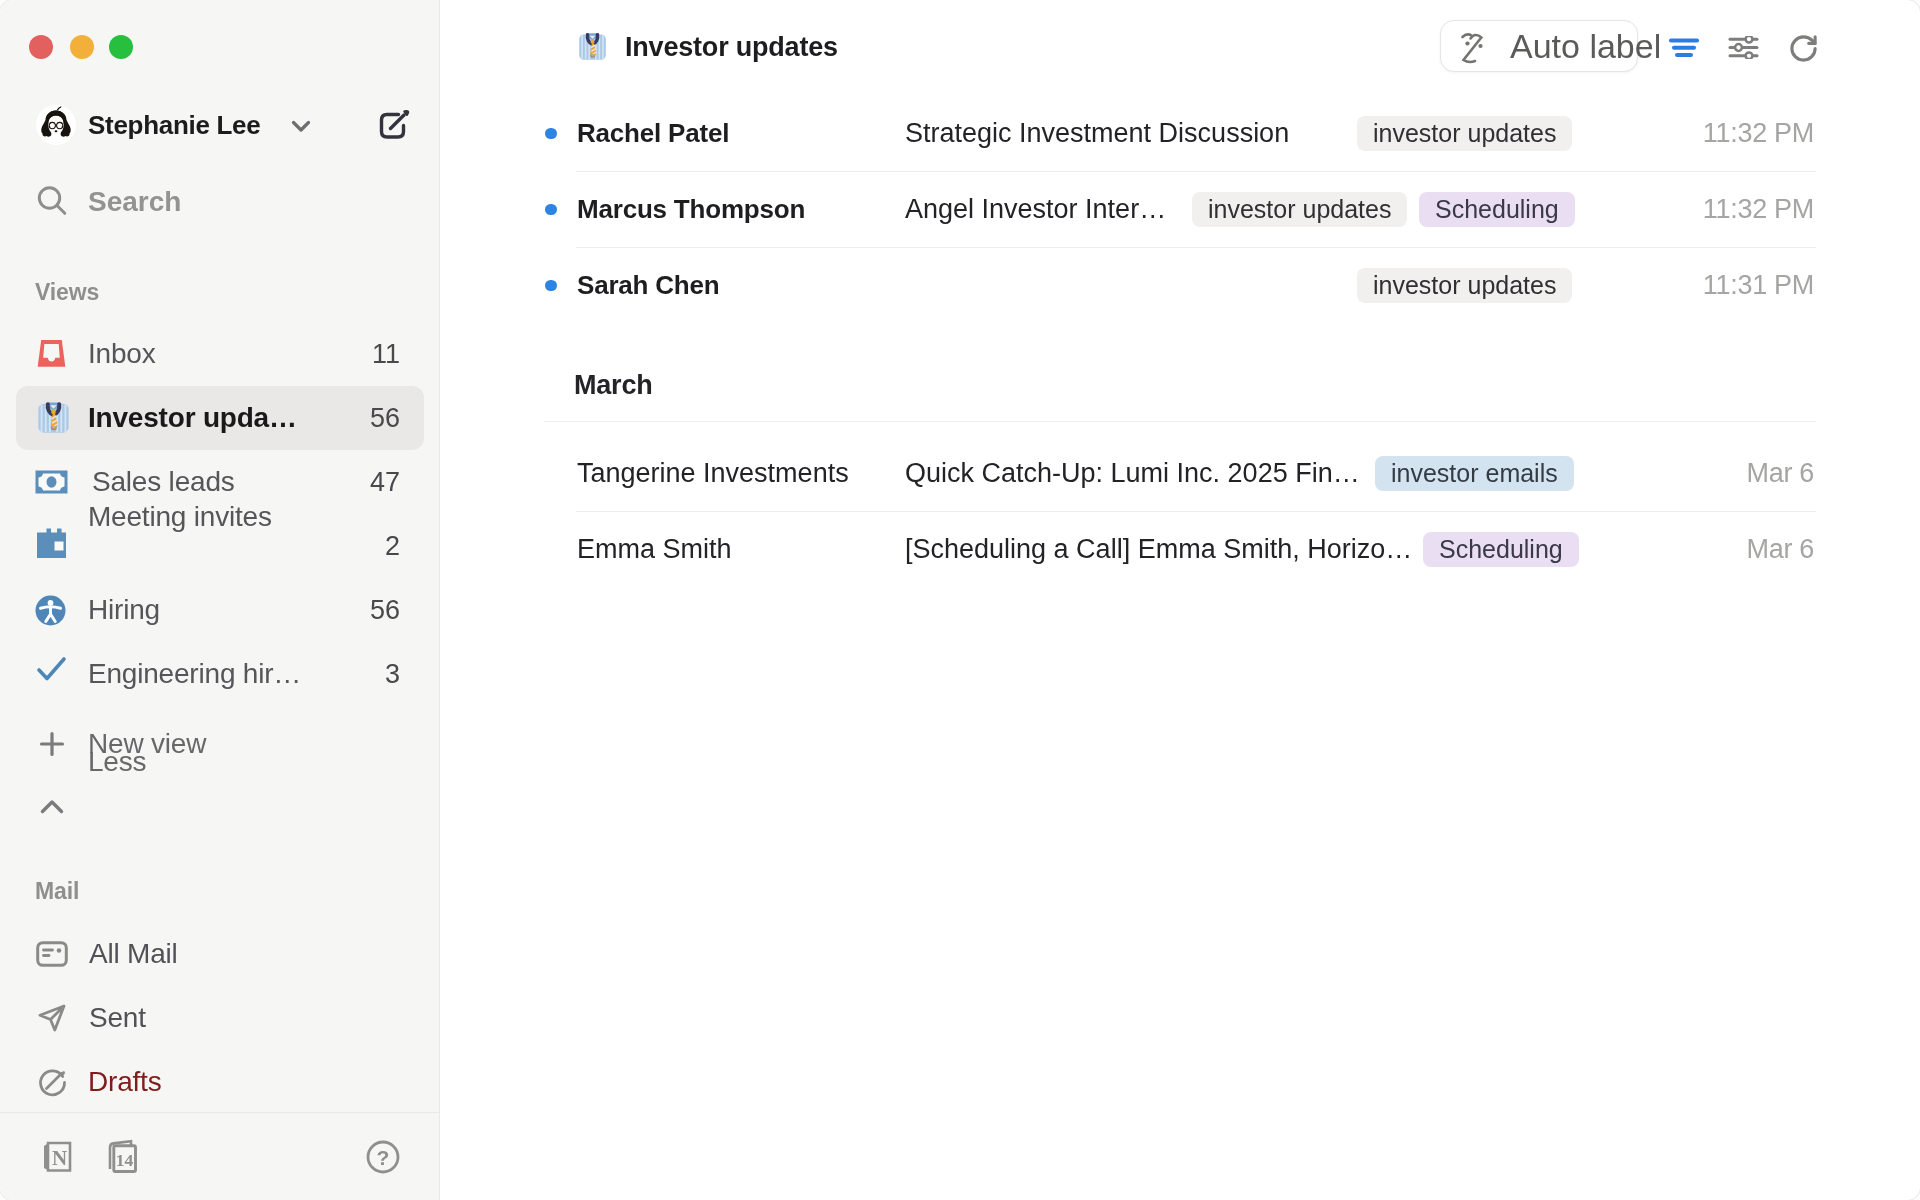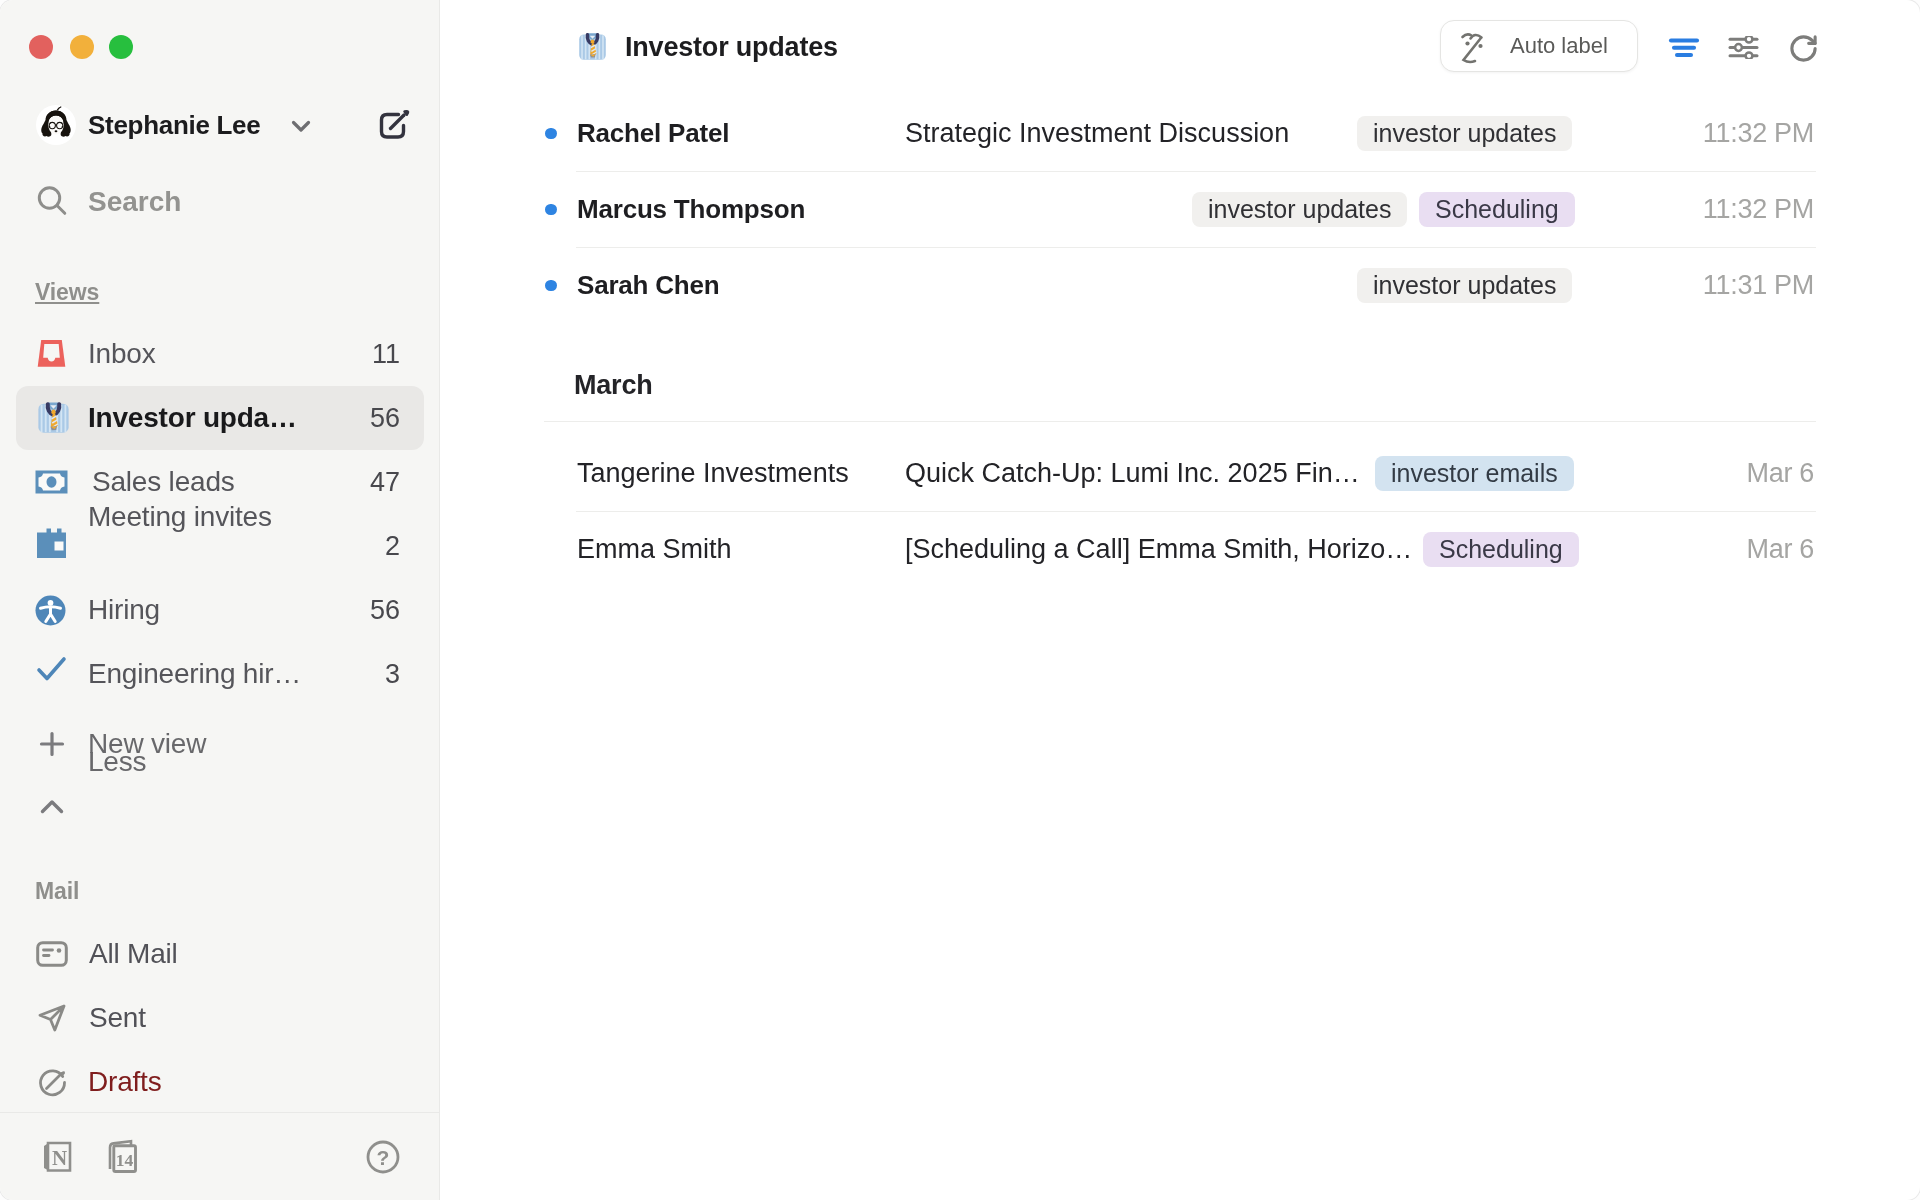--- a/index.html
+++ b/index.html
@@ -56,21 +56,21 @@
     <path d="M13.5 19.5 L27 6" stroke="#33333e" stroke-width="3.4" stroke-linecap="round"></path>
     <path d="M27.5 2.5 Q30.5 2 31 2.7 Q31.5 3.3 29.8 5.8 Z" fill="#33333e" stroke="#33333e" stroke-width="2.4" stroke-linejoin="round"></path>
   </svg>
 
   <svg class="abs" style="left:37px; top:186px;" width="32" height="32" viewBox="0 0 32 32">
     <circle cx="12.5" cy="12" r="10.2" fill="none" stroke="#8e8e8b" stroke-width="3"></circle>
     <path d="M20 19.5 L27.8 27.3" stroke="#8e8e8b" stroke-width="3" stroke-linecap="round"></path>
   </svg>
   <div class="abs" style="left:88px; top:185px; line-height:34px; font-size:28px; color:#939390;font-weight:bold;">Search</div>
 
-  <div class="abs lbl" style="left:35px; top:278px; line-height:28px;text-decoration:underline;">Views</div>
+  <div class="abs lbl" style="left:35px; top:278px; line-height:28px;">Views</div>
 
   <div class="abs" style="left:16px; top:386px; width:408px; height:64px; border-radius:12px; background:#e9e8e6;"></div>
 
   <svg class="abs" style="left:36px; top:338px;" width="31" height="31" viewBox="0 0 31 31">
     <path d="M5.2 2 L25.8 2 L29.3 28.8 L1.7 28.8 Z" fill="#ec625c"></path>
     <path d="M8.3 6 L22.7 6 L23.8 19.7 L19.3 19.7 Q18.7 23.4 15.5 23.4 Q12.3 23.4 11.7 19.7 L7.2 19.7 Z" fill="#f6f6f4"></path>
   </svg>
   <div class="abs item" style="left:88px; top:336px; line-height:36px;">Inbox</div>
   <div class="abs cnt" style="right:1520px; top:337px; line-height:34px;">11</div>
 
@@ -203,21 +203,21 @@
   <div class="abs" style="left:1440px; top:20px; width:198px; height:52px; border:1.5px solid #e5e5e3; border-radius:14px; background:#fff; box-shadow:0 1px 3px rgba(0,0,0,.05);"></div>
   <svg class="abs" style="left:1458px; top:29px;" width="36" height="36" viewBox="0 0 36 36">
     <g fill="none" stroke="#73736f" stroke-width="2.6" stroke-linecap="round">
       <path d="M4.5 8 Q9 3.5 13.5 6.5"></path>
       <path d="M12.5 9.5 Q17 3 23.5 8.5"></path>
       <path d="M22.5 9.5 L5.5 31 Q11 34.5 17 32"></path>
     </g>
     <circle cx="9.5" cy="14.5" r="2.1" fill="#73736f"></circle>
     <circle cx="22.5" cy="17" r="2.1" fill="#73736f"></circle>
   </svg>
-  <div class="abs" style="left:1510px; top:29px; line-height:34px; font-size:22px; color:#5a5a58;">Auto label</div>
+  <div class="abs" style="left:1510px; top:29px; line-height:34px; font-size:34px; color:#5a5a58;">Auto label</div>
 
   <svg class="abs" style="left:1668px; top:37px;" width="32" height="22" viewBox="0 0 32 22">
     <g stroke="#2a7de1" stroke-width="4.1" stroke-linecap="round">
       <line x1="3" y1="3.5" x2="29" y2="3.5"></line>
       <line x1="6" y1="10.8" x2="26" y2="10.8"></line>
       <line x1="9" y1="18" x2="23" y2="18"></line>
     </g>
   </svg>
 
   <svg class="abs" style="left:1728px; top:36px;" width="31" height="23" viewBox="0 0 31 23">
@@ -242,20 +242,21 @@
 
   <span class="dot" style="left:545px; top:127.5px;"></span>
   <div class="abs snd" style="left:577px; top:115px; line-height:36px;">Rachel Patel</div>
   <div class="abs sub" style="left:905px; top:115px; line-height:36px;">Strategic Investment Discussion</div>
   <span class="pill" style="left:1357px; top:116px;">investor updates</span>
   <div class="abs tim" style="right:106px; top:116px; line-height:34px;">11:32 PM</div>
   <div class="sep" style="left:576px; top:171px; width:1240px;"></div>
 
   <span class="dot" style="left:545px; top:203.5px;"></span>
   <div class="abs snd" style="left:577px; top:191px; line-height:36px;">Marcus Thompson</div>
+  <div class="abs sub" style="left:905px; top:191px; line-height:36px;">Angel Investor Inter…</div>
   <span class="pill" style="left:1192px; top:192px;">investor updates</span>
   <span class="pill" style="left:1419px; top:192px; background:#e9def2; color:#3a3947;">Scheduling</span>
   <div class="abs tim" style="right:106px; top:192px; line-height:34px;">11:32 PM</div>
   <div class="sep" style="left:576px; top:247px; width:1240px;"></div>
 
   <span class="dot" style="left:545px; top:279.5px;"></span>
   <div class="abs snd" style="left:577px; top:267px; line-height:36px;">Sarah Chen</div>
   <span class="pill" style="left:1357px; top:268px;">investor updates</span>
   <div class="abs tim" style="right:106px; top:268px; line-height:34px;">11:31 PM</div>
 

